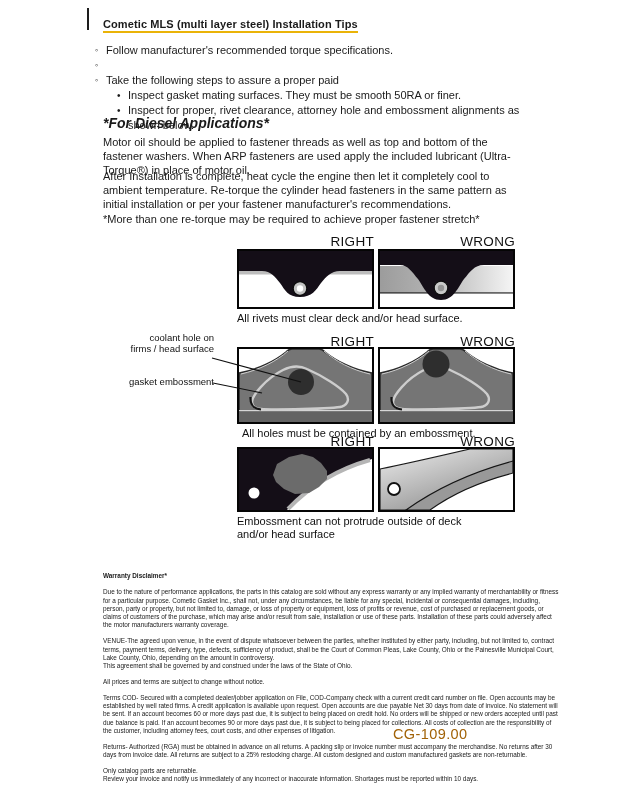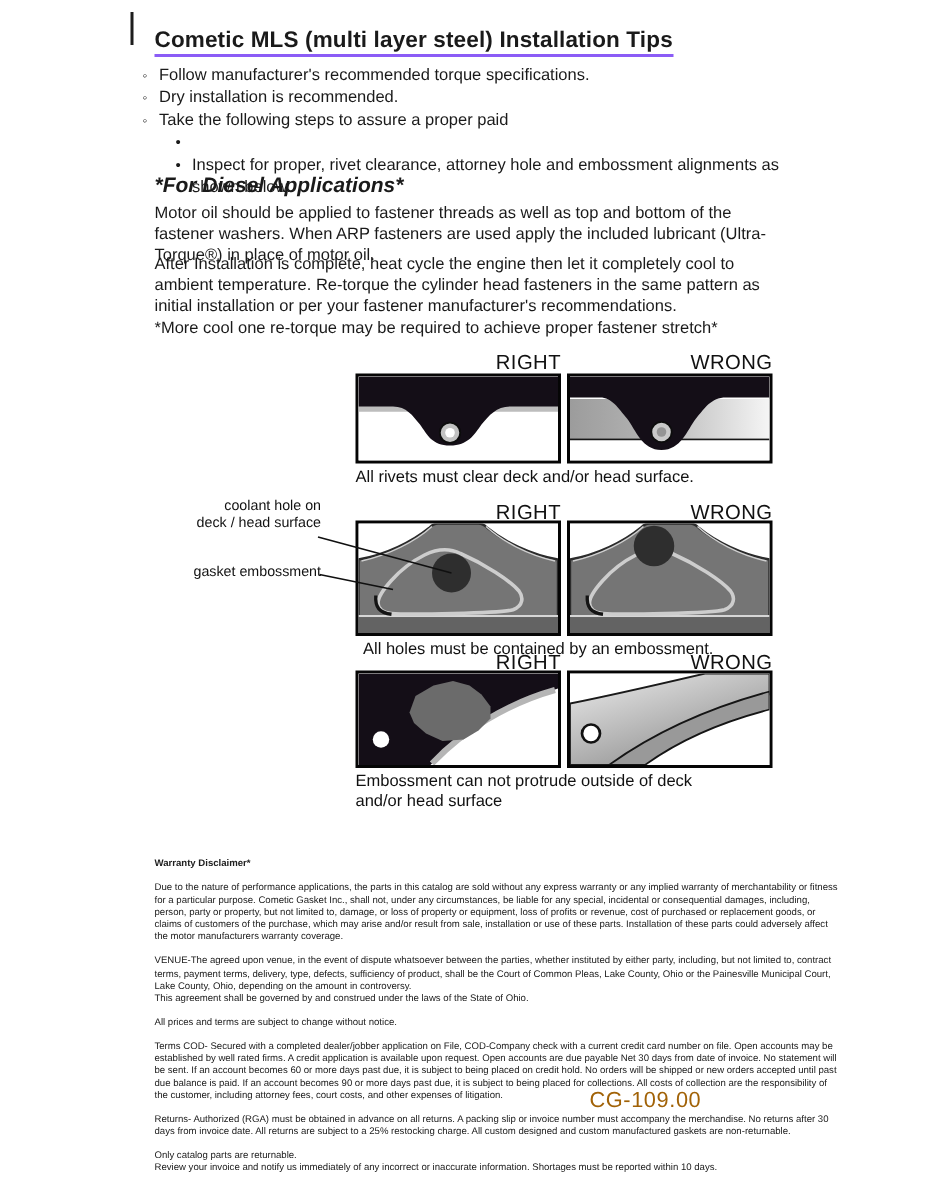--- a/index.html
+++ b/index.html
@@ -3,22 +3,22 @@
 <meta charset="utf-8">
 <style>
   html,body{margin:0;padding:0;background:#e8e8e8;}
   .page{
     position:relative; width:618px; height:800px; background:#ffffff;
     font-family:"Liberation Sans", sans-serif; color:#1a1a1a; overflow:hidden;
     margin:0 auto;
   }
   .abs{position:absolute;}
   .title{
-    left:103px; top:18px; font-size:15px; font-weight:bold;
-    border-bottom:2px solid #8b5cf6; padding-bottom:1px; letter-spacing:0.1px;
+    left:103px; top:18px; font-size:11px; font-weight:bold;
+    border-bottom:2px solid #eab308; padding-bottom:1px; letter-spacing:0.1px;
   }
   .reg-mark{left:87px; top:8px; width:1.5px; height:22px; background:#1d1d1d;}
   .bullets{left:95px; top:43px; font-size:11px; line-height:15px; width:440px;}
   .b{display:flex; gap:5px; align-items:flex-start;}
   .b .marker{font-size:9px; line-height:15px; width:6px; flex:none;}
   .b.sub{margin-left:22px;}
   .b.sub .marker{font-size:10px;}
   .diesel-h{left:103px; top:115px; font-size:14px; font-weight:bold;font-style:italic;}
   .body-p{left:103px; font-size:11px; line-height:14px;}
   .rw-label{width:137px; text-align:right; font-size:13.5px; letter-spacing:0.3px; color:#111;}
@@ -44,39 +44,39 @@
 
   <div class="abs title">Cometic MLS (multi layer steel) Installation Tips</div>
 
   <div class="abs bullets">
     <div class="b">
       <span class="marker">◦</span>
       <span>Follow manufacturer's recommended torque specifications.</span>
     </div>
     <div class="b">
       <span class="marker">◦</span>
-      <span>Dry installation is recommended.</span>
     </div>
     <div class="b">
       <span class="marker">◦</span>
       <span>Take the following steps to assure a proper paid</span>
     </div>
     <div class="b sub">
       <span class="marker">•</span>
+      <span>Inspect gasket mating surfaces.  They must be smooth 50RA or finer.</span>
     </div>
     <div class="b sub">
       <span class="marker">•</span>
       <span>Inspect for proper, rivet clearance, attorney hole and embossment alignments as shown below.</span>
     </div>
   </div>
 
   <div class="abs diesel-h">*For Diesel Applications*</div>
   <div class="abs body-p" style="top:135px; width:418px;">Motor oil should be applied to fastener threads as well as top and bottom of the fastener washers. When ARP fasteners are used apply the included lubricant (Ultra-Torque®) in place of motor oil.</div>
   <div class="abs body-p" style="top:169px; width:415px;">After Installation is complete, heat cycle the engine then let it completely cool to ambient temperature. Re-torque the cylinder head fasteners in the same pattern as initial installation or per your fastener manufacturer's recommendations.</div>
-  <div class="abs body-p" style="top:212px; width:430px;">*More cool one re-torque may be required to achieve proper fastener stretch*</div>
+  <div class="abs body-p" style="top:212px; width:430px;">*More than one re-torque may be required to achieve proper fastener stretch*</div>
 
   <div class="abs rw-label" style="left:237px; top:234px;">RIGHT</div>
   <div class="abs rw-label" style="left:378px; top:234px;">WRONG</div>
 
   <div class="abs dbox" style="left:237px; top:249px;">
     <svg viewBox="0 0 133 56">
       <rect x="0" y="0" width="133" height="56" fill="#ffffff"></rect>
       <rect x="0" y="18" width="133" height="5.5" fill="#bdbdbd"></rect>
       <path d="M0,0 H133 V20 H101 C92,20 87,26 82,32 C77,39 73,46 61,46 C49,46 46,39 41,32 C36,26 32,20 23,20 H0 Z" fill="#140e17"></path>
       <circle cx="61" cy="37.5" r="6.8" fill="#c2c2c2" stroke="#0c0c0c" stroke-width="1.2"></circle>
@@ -101,21 +101,21 @@
       <circle cx="61" cy="37" r="3.2" fill="#949494"></circle>
     </svg>
   </div>
   <div class="abs caption" style="left:237px; top:312px;">All rivets must clear deck and/or head surface.</div>
 
   <div class="abs rw-label" style="left:237px; top:334px;">RIGHT</div>
   <div class="abs rw-label" style="left:378px; top:334px;">WRONG</div>
 
   <div class="abs callout" style="left:118px; top:332px; width:96px;">
     <div>coolant hole on</div>
-    <div>deck / head surface</div>
+    <div>firms / head surface</div>
   </div>
   <div class="abs callout" style="left:104px; top:376px; width:110px;">gasket embossment</div>
 
   <svg class="abs leader" style="left:210px; top:352px;" width="100" height="45" viewBox="0 0 100 45">
     <line x1="2" y1="6" x2="91" y2="30" stroke="#101010" stroke-width="1.1"></line>
     <line x1="3" y1="31" x2="52" y2="41" stroke="#101010" stroke-width="1.1"></line>
   </svg>
 
   <div class="abs dbox tall" style="left:237px; top:347px;">
     <svg viewBox="0 0 133 73">

